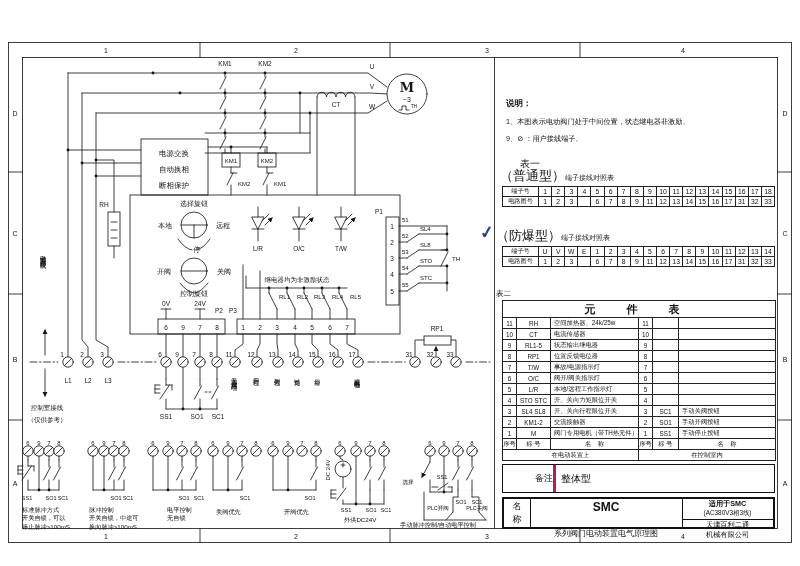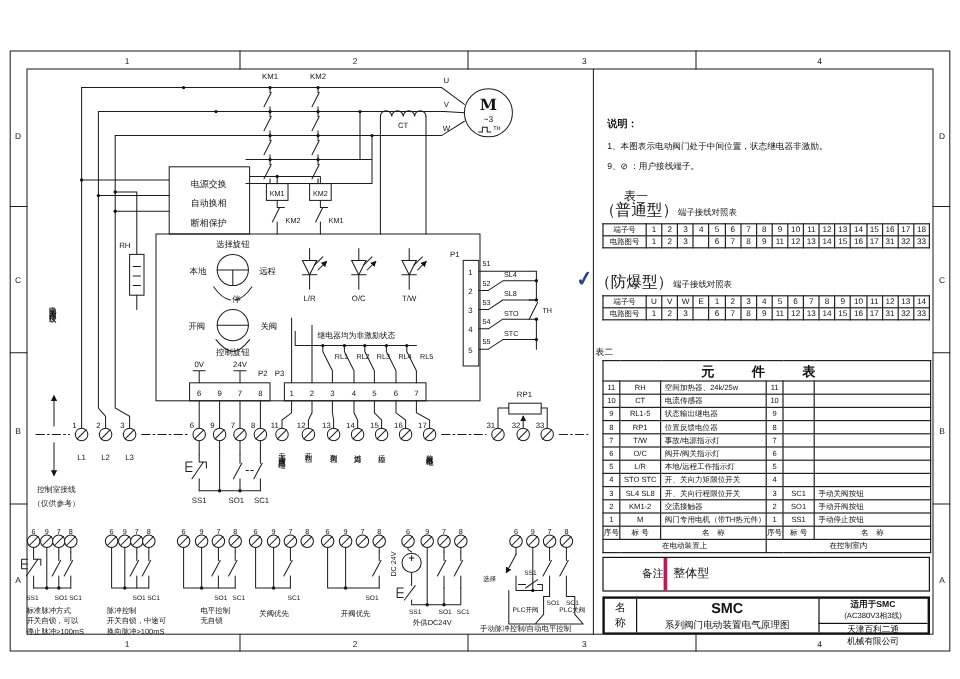--- a/index.html
+++ b/index.html
@@ -705,21 +705,21 @@
   <div class="abs" style="left:34px;top:0;right:0;height:100%;line-height:27px;font-size:10px;padding-left:24px">整体型</div>
 </div>
 
 <div class="blk" style="left:502px;top:497px;width:273px;height:32px;border-width:2px">
   <div class="abs" style="left:0;top:0;width:26px;height:100%;border-right:1px solid #111;text-align:center;font-size:9px">
     <div style="margin-top:1px">名</div>
     <div>称</div>
   </div>
   <div class="abs" style="left:26px;top:0;width:152px;height:100%;border-right:1px solid #111;text-align:center">
     <div style="font-size:12px;font-weight:bold;margin-top:1px">SMC</div>
-    <div style="font-size:8px;margin-top:1px">系列阀门电动装置电气原理图</div>
+    <div style="font-size:8px;margin-top:14px">系列阀门电动装置电气原理图</div>
   </div>
   <div class="abs" style="left:178px;top:0;right:0;height:100%;text-align:center">
     <div style="font-size:7.2px;font-weight:bold">适用于SMC</div>
     <div style="font-size:6.4px;border-bottom:1px solid #111;padding-bottom:1px">(AC380V3相3线)</div>
     <div style="font-size:7.2px">天津百利二通</div>
     <div style="font-size:7.2px">机械有限公司</div>
   </div>
 </div>
 
 </div>

